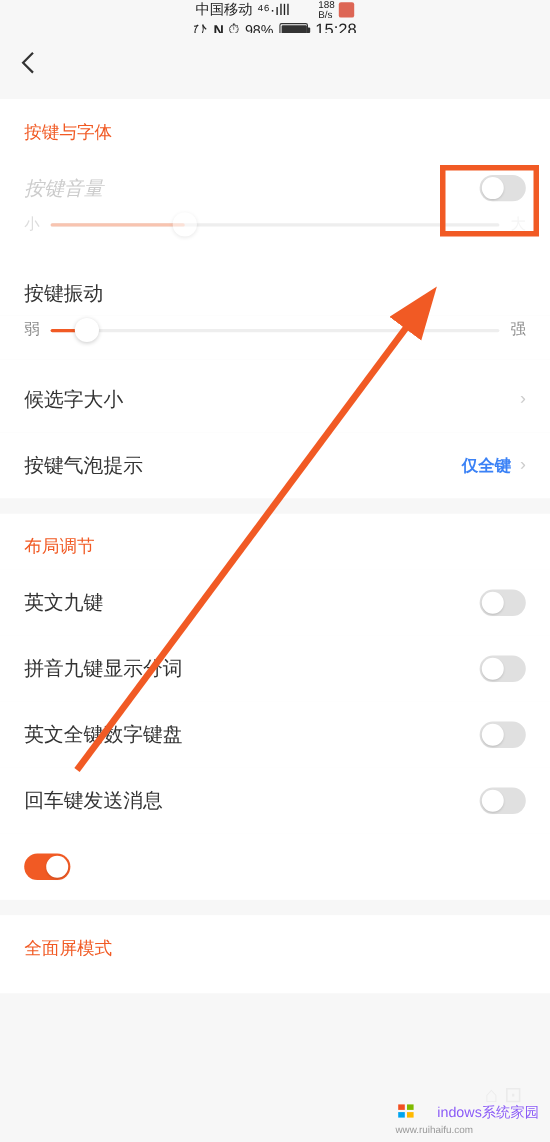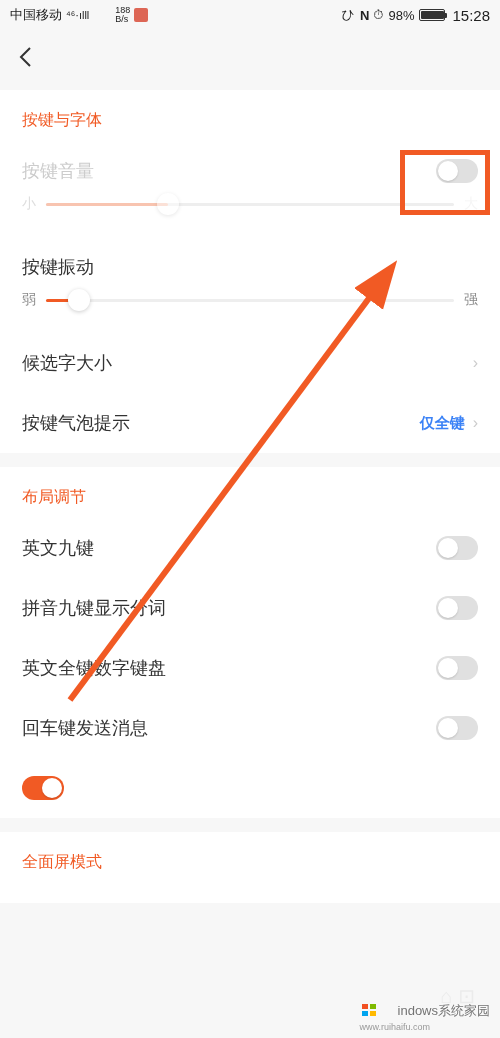--- a/index.html
+++ b/index.html
@@ -1,58 +1,58 @@
 <!DOCTYPE html>
 <html><head>
   <meta charset="utf-8">
   <style>
     * { margin: 0; padding: 0; box-sizing: border-box; font-family: -apple-system, "PingFang SC", "Microsoft YaHei", sans-serif; }
     body { width: 500px; height: 1038px; background: #f7f7f7; position: relative; overflow: hidden; }
     
-    .status-bar { height: 30px; background: #f7f7f7; display: flex; justify-content: space-between; align-items: center; padding: 0 10px; font-size: 13px; color: #222; }
+    .status-bar { height: 30px; background: #f7f7f7; display: flex; justify-content: space-between; align-items: center; padding: 0 10px; font-size: 13px; color: #222; flex-direction: column; }
     .status-left { display: flex; align-items: center; gap: 4px; }
     .status-right { display: flex; align-items: center; gap: 5px; }
     .carrier { font-size: 13px; }
-    .signal { font-size: 11px; }
+    .signal { font-size: 14px; }
     .speed { font-size: 9px; line-height: 1; margin-left: 22px; }
     .book-icon { width: 14px; height: 14px; background: #d65; border-radius: 2px; display: inline-block; }
     .nfc { font-weight: bold; letter-spacing: -1px; }
     .battery-box { width: 26px; height: 12px; border: 1px solid #333; border-radius: 2px; position: relative; display: inline-block; }
     .battery-box::after { content: ''; position: absolute; right: -3px; top: 3px; width: 2px; height: 5px; background: #333; border-radius: 0 1px 1px 0; }
     .battery-fill { position: absolute; left: 1px; top: 1px; bottom: 1px; width: 96%; background: #333; border-radius: 1px; }
     
     .nav-bar { height: 60px; display: flex; align-items: center; padding: 0 18px; position: relative; background: #f7f7f7; }
     .back-btn { font-size: 24px; color: #333; }
     .nav-title { position: absolute; left: 50%; transform: translateX(-50%); font-size: 22px; color: #222; font-weight: 500; }
     .section-header { padding: 20px 22px 10px; font-size: 16px; color: #f15a24; background: #fff; }
     .section-gap { height: 14px; background: #f7f7f7; }
     
     .row { padding: 18px 22px; background: #fff; display: flex; align-items: center; justify-content: space-between; position: relative; }
     .row-title { font-size: 18px; color: #333; }
-    .row-title.disabled { color: #ccc; }
+    .row-title.disabled { color: #ccc; font-style: italic; }
     .row-value { font-size: 15px; color: #3b82f6; margin-right: 8px; font-weight: bold; }
     .chevron { color: #ccc; font-size: 16px; }
     
     .slider-row { padding: 4px 22px 18px; background: #fff; display: flex; align-items: center; gap: 10px; }
     .slider-label { font-size: 14px; color: #888; flex-shrink: 0; }
     .slider-label.disabled { color: #ddd; }
     .slider-track { flex: 1; height: 3px; background: #eee; border-radius: 2px; position: relative; }
     .slider-fill { position: absolute; left: 0; top: 0; bottom: 0; background: #f15a24; border-radius: 2px; }
     .slider-fill.disabled { background: #f8c4b0; }
     .slider-thumb { position: absolute; width: 22px; height: 22px; background: #fff; border-radius: 50%; top: 50%; transform: translate(-50%, -50%); box-shadow: 0 1px 4px rgba(0,0,0,0.2); }
     
     .toggle { width: 42px; height: 24px; background: #e0e0e0; border-radius: 12px; position: relative; flex-shrink: 0; }
     .toggle.on { background: #f15a24; }
     .toggle-knob { position: absolute; width: 20px; height: 20px; background: #fff; border-radius: 50%; top: 2px; left: 2px; box-shadow: 0 1px 2px rgba(0,0,0,0.15); }
     .toggle.on .toggle-knob { left: 20px; }
     
     .highlight-box { position: absolute; border: 5px solid #f15a24; pointer-events: none; z-index: 10; }
     .arrow-svg { position: absolute; pointer-events: none; z-index: 9; }
     
-    .watermark { position: absolute; bottom: 18px; right: 10px; font-size: 13px; color: #737373; display: flex; align-items: center; gap: 20px; z-index: 20; text-shadow: 0 0 3px #fff; }
+    .watermark { position: absolute; bottom: 18px; right: 10px; font-size: 13px; color: #8b5cf6; display: flex; align-items: center; gap: 20px; z-index: 20; text-shadow: 0 0 3px #fff; }
     .watermark-sub { position: absolute; bottom: 6px; right: 70px; font-size: 9px; color: #999; z-index: 20; }
     .win-flag { display: inline-block; width: 16px; height: 14px; position: relative; }
     .win-flag::before { content: ''; position: absolute; width: 6px; height: 5px; background: #f25022; top: 0; left: 0; }
     .win-flag::after { content: ''; position: absolute; width: 6px; height: 5px; background: #7fba00; top: 0; left: 8px; box-shadow: -8px 7px 0 #00a4ef, 0 7px 0 #ffb900; }
     .bottom-icons { position: absolute; bottom: 30px; right: 25px; opacity: 0.15; font-size: 20px; color: #aaa; z-index: 5;}
   </style>
 </head>
 <body>
 
 <div class="status-bar">

